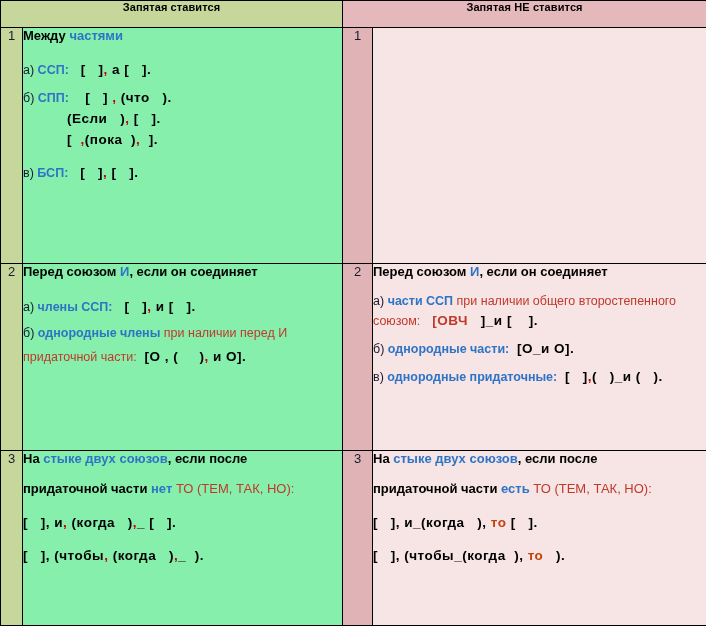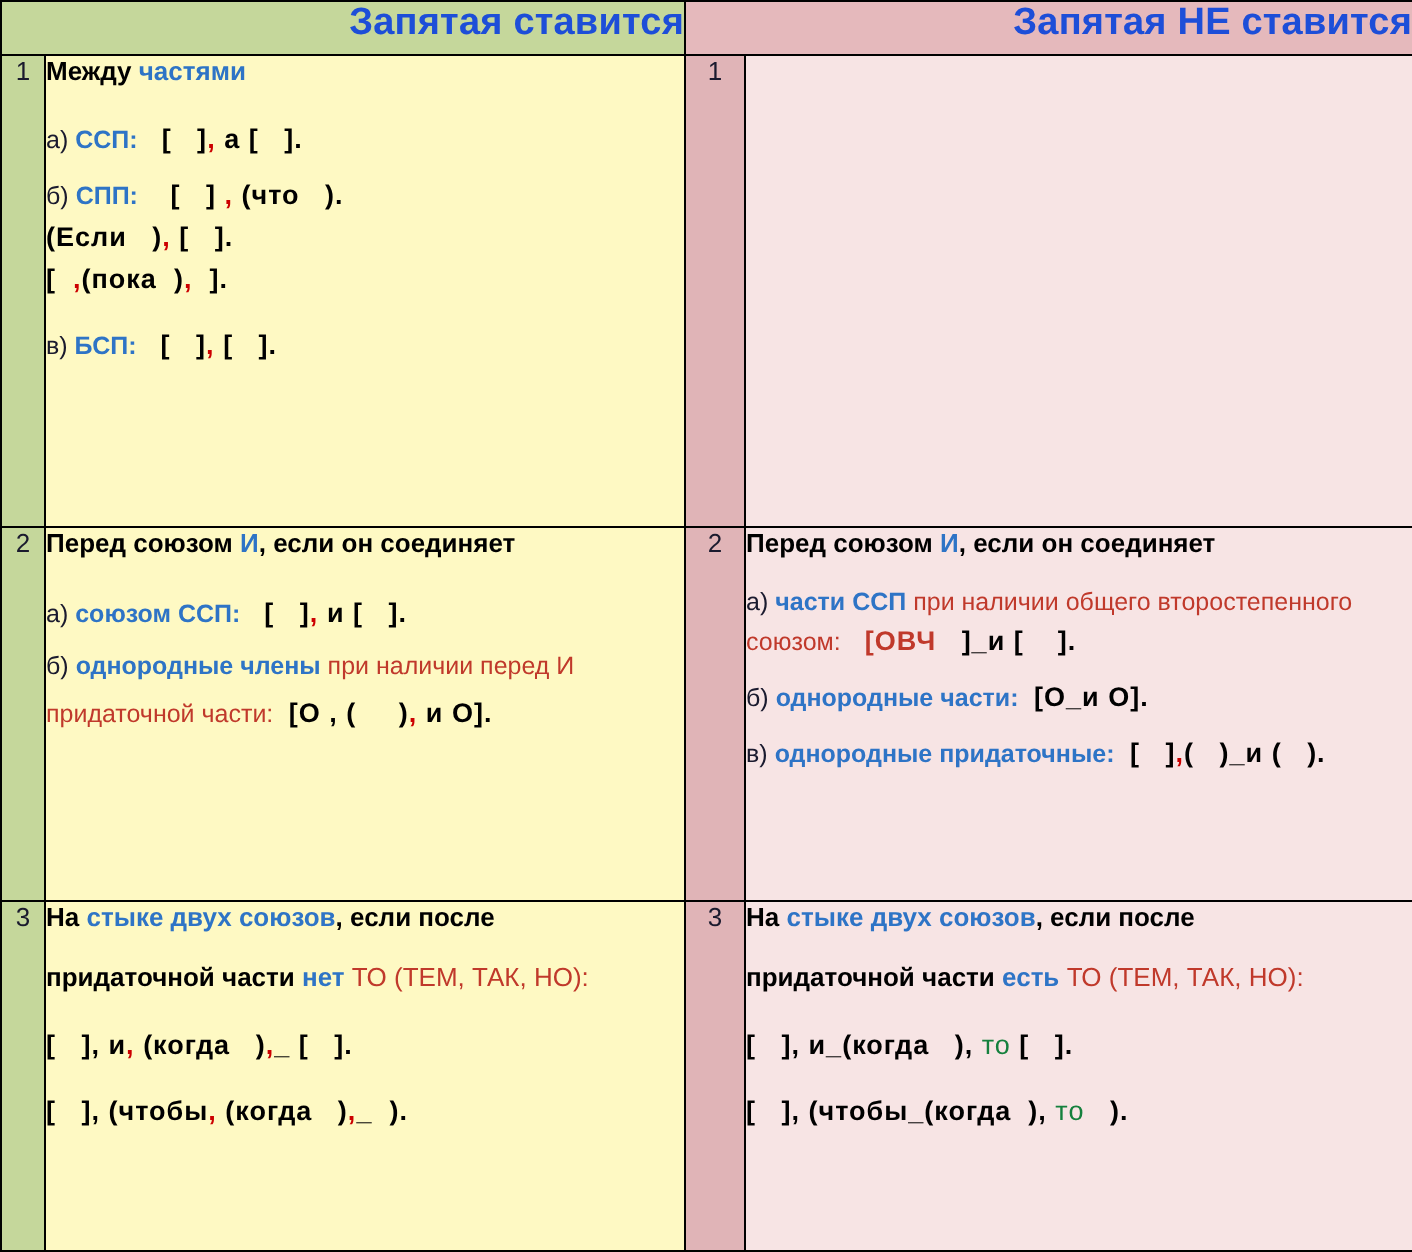--- a/index.html
+++ b/index.html
@@ -36,43 +36,43 @@
 
   
   col.c-numL { width: 22px; }
   col.c-bodyL { width: 320px; }
   col.c-numR { width: 30px; }
   col.c-bodyR { width: 334px; }
 
   
   .hdr {
     height: 26px;
-    text-align: right;
+    text-align: center;
     font-weight: bold;
-    font-size: 19px;
-    color: #1d4ed8;
+    font-size: 11px;
+    color: #000000;
     vertical-align: middle;
     letter-spacing: 0.1px;
   }
   .hdr-left  { background: #c5d79b; }
   .hdr-right { background: #e5b9bc; }
 
   
   .num {
     text-align: center;
     font-size: 13px;
     color: #1a1a2e;
     padding-top: 4px;
     font-weight: normal;
   }
   .num-left  { background: #c5d79b; }
   .num-right { background: #e0b4b7; }
 
   
-  .body-left  { background: #fef9c3; padding: 6px 8px 6px 8px; margin-top: 36px; }
+  .body-left  { background: #86efac; padding: 6px 8px 6px 8px; margin-top: 36px; }
   .body-right { background: #f7e4e4; padding: 6px 8px 6px 8px; }
 
   
   .line {
     font-size: 12.5px;
     line-height: 1.25;
     color: #000000;
     white-space: nowrap;
   }
   .ttl {
@@ -81,35 +81,35 @@
     margin-bottom: 2px;
   }
   .gap-lg { height: 16px; }
   .gap-md { height: 11px; }
   .gap-sm { height: 7px; }
   .gap-xs { height: 4px; }
 
   .blue   { color: #2e74c6; font-weight: bold; }
   .blue-n { color: #2e74c6; }
   .red    { color: #c0392b; }
-  .redb   { color: #15803d; font-weight: normal; margin-top: 28px; }
+  .redb   { color: #c2410c; font-weight: bold; margin-top: 28px; }
   .blk    { color: #000000; }
   .bold   { font-weight: bold; }
   .lab    { color: #1a1a2e; }
   .sym    { font-weight: bold; font-size: 13.5px; letter-spacing:0.5px; }
   .comma  { color: #cc0000; font-weight: bold; }
 
   
   .sq {
     text-decoration-style: wavy;
     text-decoration-color: #3a9b3a;
     text-decoration-thickness: 1px;
     text-underline-offset: 2px;
   }
-  .indent { }
+  .indent { padding-left: 44px; }
 </style>
 </head>
 <body>
 
 <div class="sheet">
 <table class="grid">
   <colgroup>
     <col class="c-numL">
         <col class="c-bodyL">
         <col class="c-numR">
@@ -177,21 +177,21 @@
     <td class="body-left">
       <div class="line ttl">
         <span class="blk">Перед союзом</span>
         <span class="blue-n bold sq">И</span><span class="blk">, если он соединяет</span>
       </div>
 
       <div class="gap-lg"></div>
 
       <div class="line">
         <span class="lab">а)</span>
-        <span class="blue sq">союзом ССП:</span>
+        <span class="blue sq">члены ССП:</span>
         <span class="sym sq">&nbsp;&nbsp;<span class="blk">[&nbsp;&nbsp;&nbsp;]</span><span class="comma">,</span><span class="blk">&nbsp;и&nbsp;[&nbsp;&nbsp;&nbsp;].</span></span>
       </div>
 
       <div class="gap-md"></div>
 
       <div class="line">
         <span class="lab">б)</span>
         <span class="blue">однородные члены</span>
         <span class="red">при наличии  перед  И</span>
       </div>

